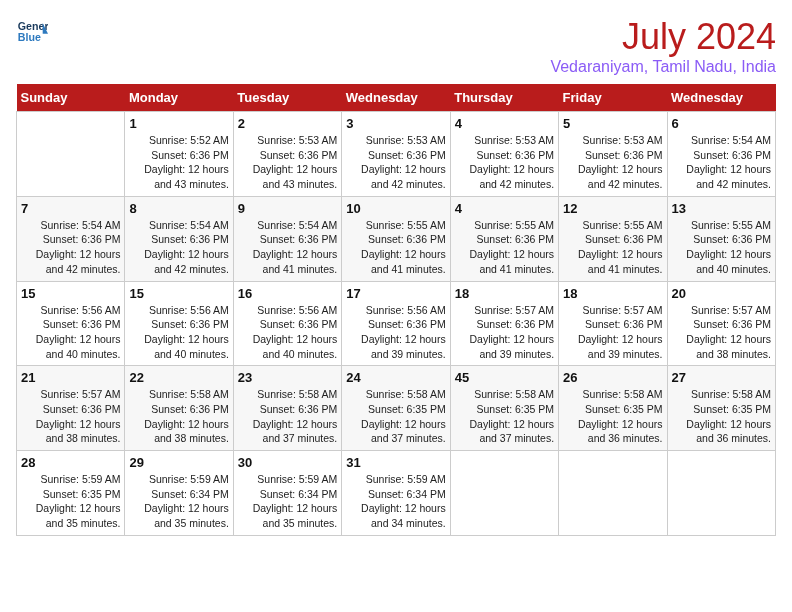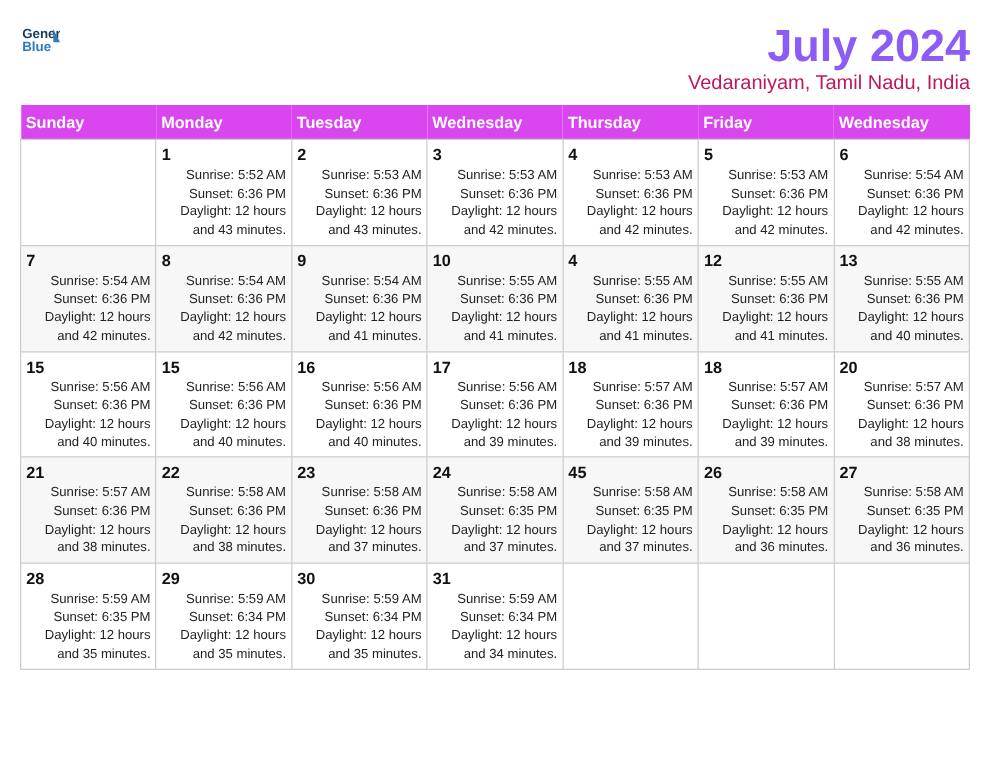--- a/index.html
+++ b/index.html
@@ -23,34 +23,34 @@
     }
     .logo-icon {
       width: 32px;
       height: 32px;
     }
     .title-block {
       text-align: right;
     }
     .main-title {
       font-size: 36px;
-      font-weight: bold;
-      color: #8b5cf6;
+      font-weight: normal;
+      color: #b91c1c;
     }
     .subtitle {
       font-size: 16px;
-      color: #be185d;
+      color: #8b5cf6;
     }
     table {
       width: 100%;
       border-collapse: collapse;
       font-size: 11px;
     }
     thead tr th {
-      background-color: #d946ef;
+      background-color: #b91c1c;
       color: #fff;
       padding: 6px 4px;
       text-align: left;
       font-size: 13px;
       font-weight: bold;
     }
     tbody tr td {
       border: 1px solid #ccc;
       padding: 4px 4px;
       vertical-align: top;

